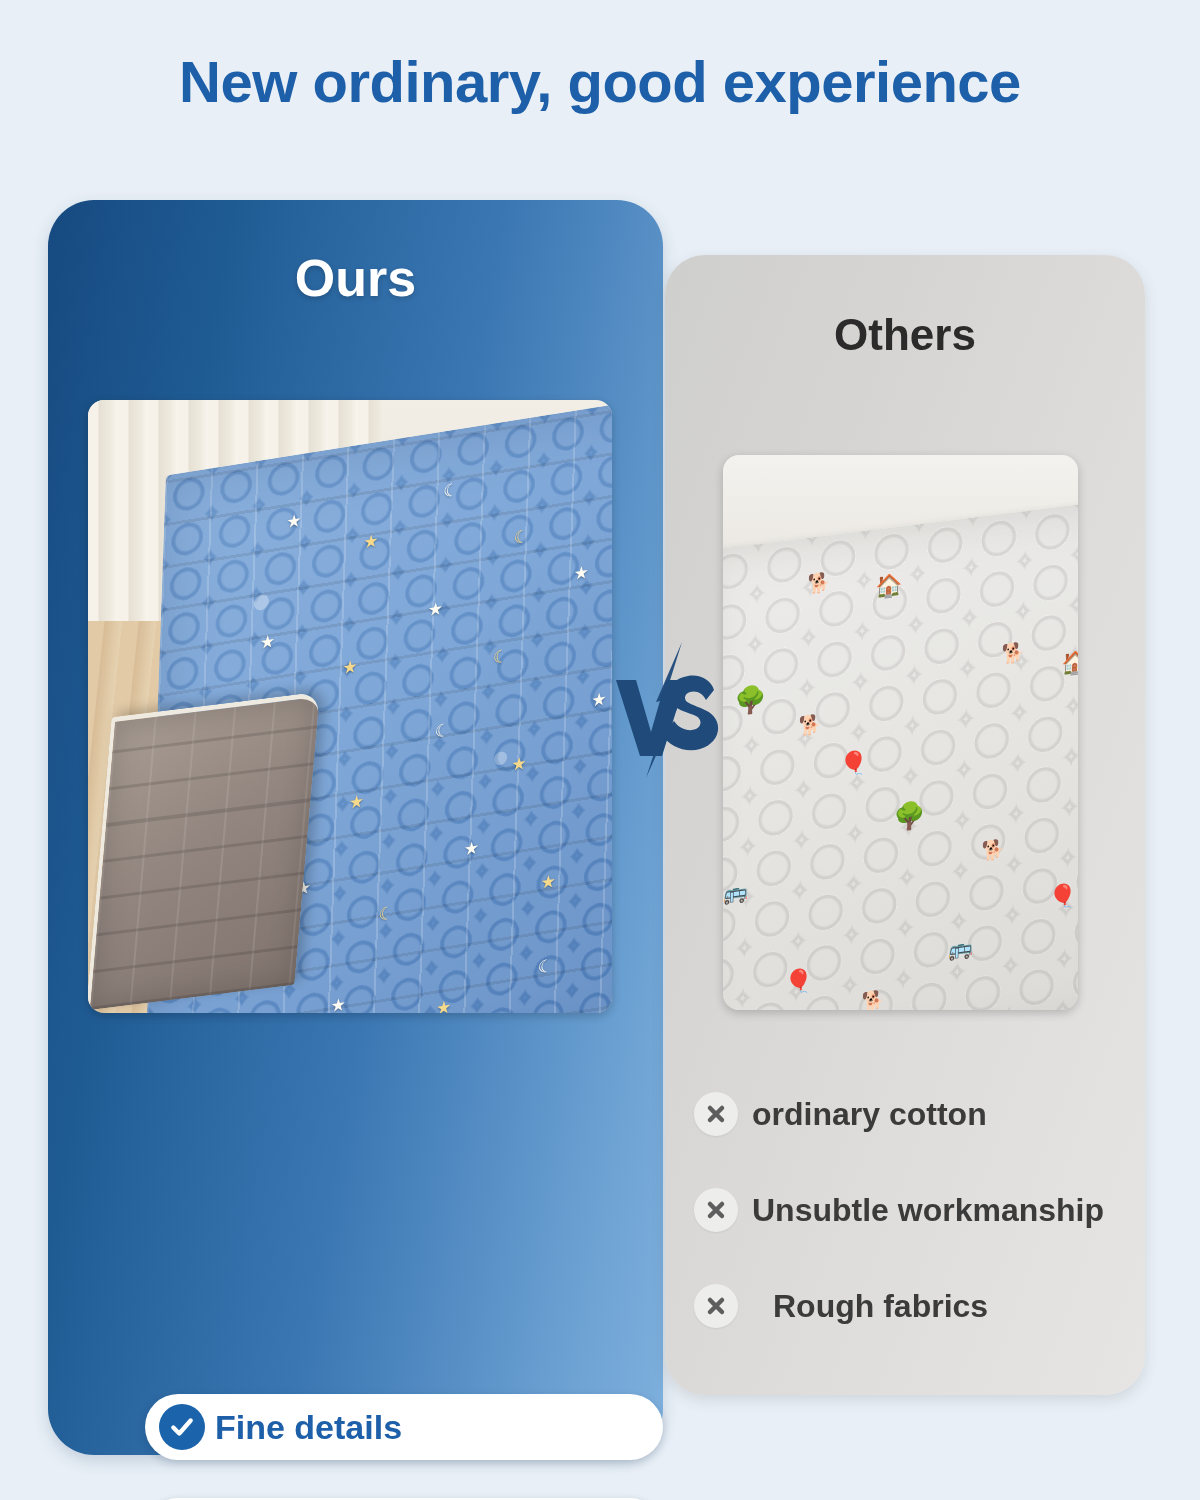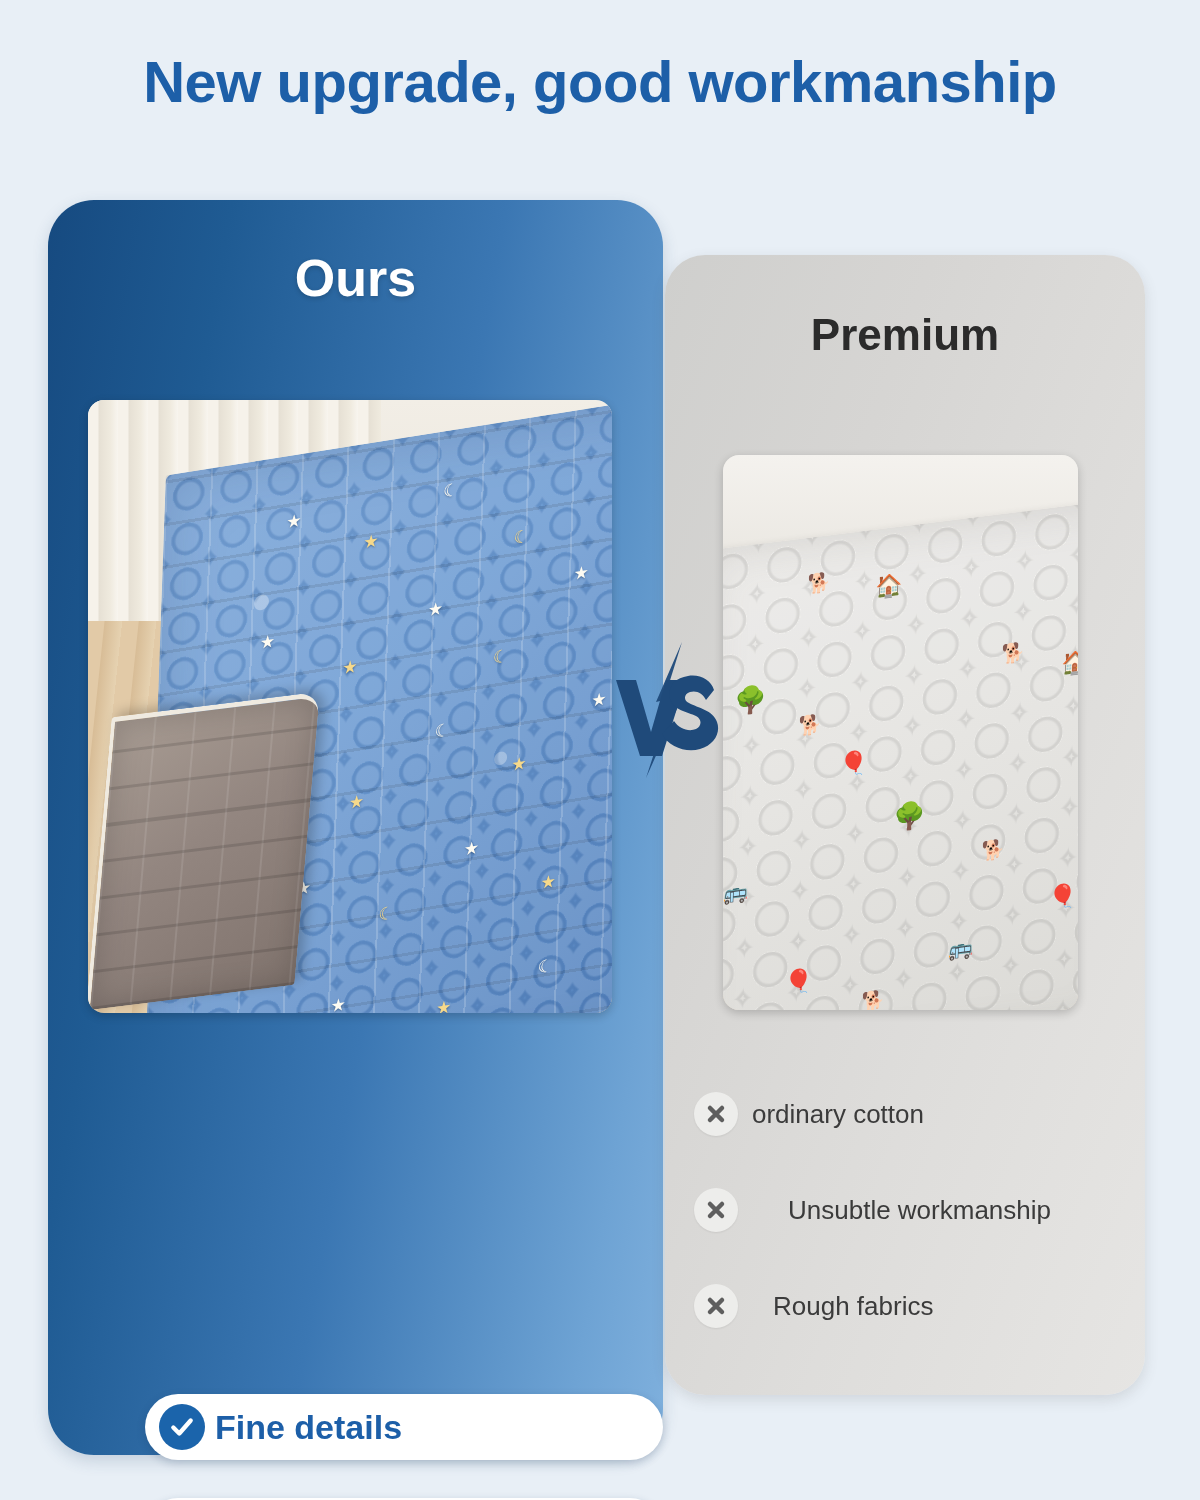--- a/index.html
+++ b/index.html
@@ -175,43 +175,43 @@
     font-size:34px; font-weight:bold; color:#1d5fa8;
     white-space:nowrap;
   }
 
   
   .con {
     position:absolute; left:694px;
     display:flex; align-items:center;
   }
   .con-1 { top:1092px; }
-  .con-2 { top:1188px;gap:36px; }
+  .con-2 { top:1188px; }
   .con-3 { top:1284px;gap:21px; }
   .con .xmark {
     width:44px; height:44px; flex:0 0 44px;
     border-radius:50%;
     background:#ededeb;
     display:flex; align-items:center; justify-content:center;
     margin-right:14px;
     box-shadow:0 1px 2px rgba(0,0,0,.07);
   }
   .con .xmark svg { width:24px; height:24px; display:block; }
   .con .ctext {
-    font-size:26px; font-weight:normal; color:#3b3b3b;
+    font-size:32px; font-weight:bold; color:#3b3b3b;
     white-space:nowrap;
     text-align:right;
   }
 </style>
 </head>
 <body>
 
 <div id="stage">
 
-  <div class="page-title">New upgrade, good workmanship</div>
+  <div class="page-title">New ordinary, good experience</div>
 
   <div class="panel-ours">
 
     <div class="panel-heading-ours">Ours</div>
 
     <div class="photo photo-ours">
       <div class="scene">
         <div class="o-wall"></div>
         <div class="o-curtain"></div>
         <div class="o-floor"></div>
@@ -255,21 +255,21 @@
     </div>
 
     <div class="pill pill-3">
       
       
     </div>
   </div>
 
   <div class="panel-others">
 
-    <div class="panel-heading-others">Premium</div>
+    <div class="panel-heading-others">Others</div>
 
     <div class="photo photo-others">
       <div class="scene">
         <div class="t-wall"></div>
         <div class="t-skirt"></div>
         <div class="t-floor"></div>
         <div class="t-mat">
           <span class="t-motif t-dog" style="left:24%;top:7%">🐕</span>
           <span class="t-motif t-house" style="left:40%;top:9%">🏠</span>
           <span class="t-motif t-tree" style="left:8%;top:27%">🌳</span>

